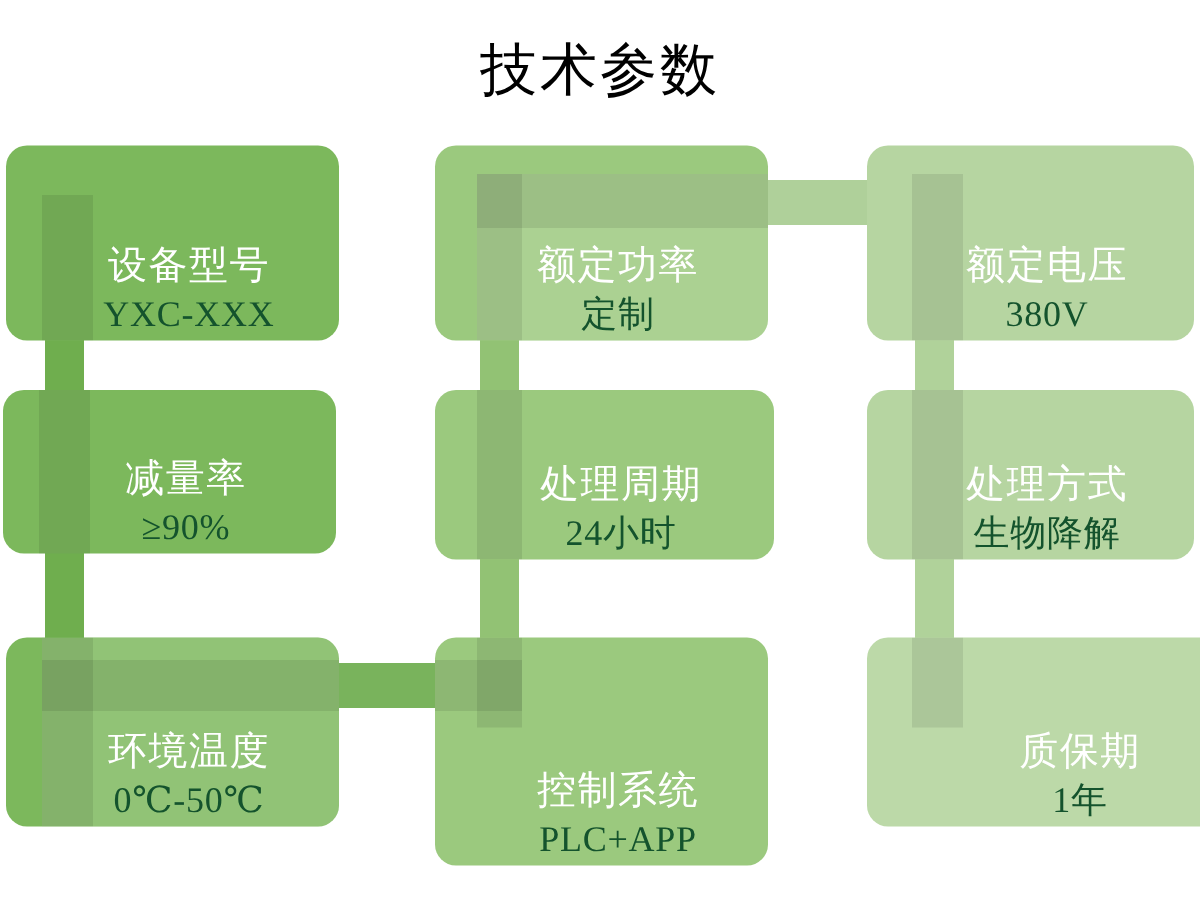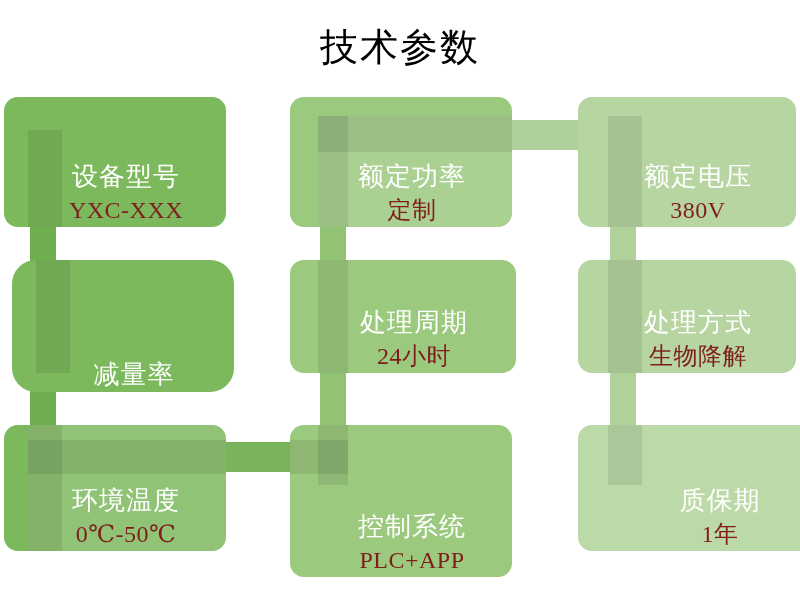--- a/index.html
+++ b/index.html
@@ -88,21 +88,21 @@
   .card-label {
     font-size: 26px;
     line-height: 34px;
     color: #ffffff;
     white-space: nowrap;
     letter-spacing: 1px;
   }
   .card-value {
     font-size: 24px;
     line-height: 33px;
-    color: #7f1d1d;
+    color: #14532d;
     white-space: nowrap;
     letter-spacing: 0.5px;
   }
 
   
   .col-a { background: #7CB85C; }
   .col-b { background: #9BC97E; }
   .col-c { background: #B6D5A1; }
   .col-c2 { background: #BCD9A8; }
 </style>
@@ -148,24 +148,25 @@
   </div>
 
   <div class="card col-c" style="left:578px; top:85px; width:218px; height:130px;">
     <div class="shade-bar" style="left:30px; top:19px; width:34px; height:111px;"></div>
     <div class="card-text">
       <div class="card-label">额定电压</div>
       <div class="card-value">380V</div>
     </div>
   </div>
 
-  <div class="card col-a" style="left:12px; top:248px; width:222px; height:132px;border-radius:24px;">
+  <div class="card col-a" style="left:2px; top:248px; width:222px; height:109px;">
     <div class="shade-bar" style="left:24px; top:0px; width:34px; height:113px;"></div>
     <div class="card-text">
       <div class="card-label">减量率</div>
+      <div class="card-value">≥90%</div>
     </div>
   </div>
 
   <div class="card col-b" style="left:290px; top:248px; width:226px; height:113px;">
     <div class="shade-bar" style="left:28px; top:0px; width:30px; height:113px;"></div>
     <div class="card-text">
       <div class="card-label">处理周期</div>
       <div class="card-value">24小时</div>
     </div>
   </div>

